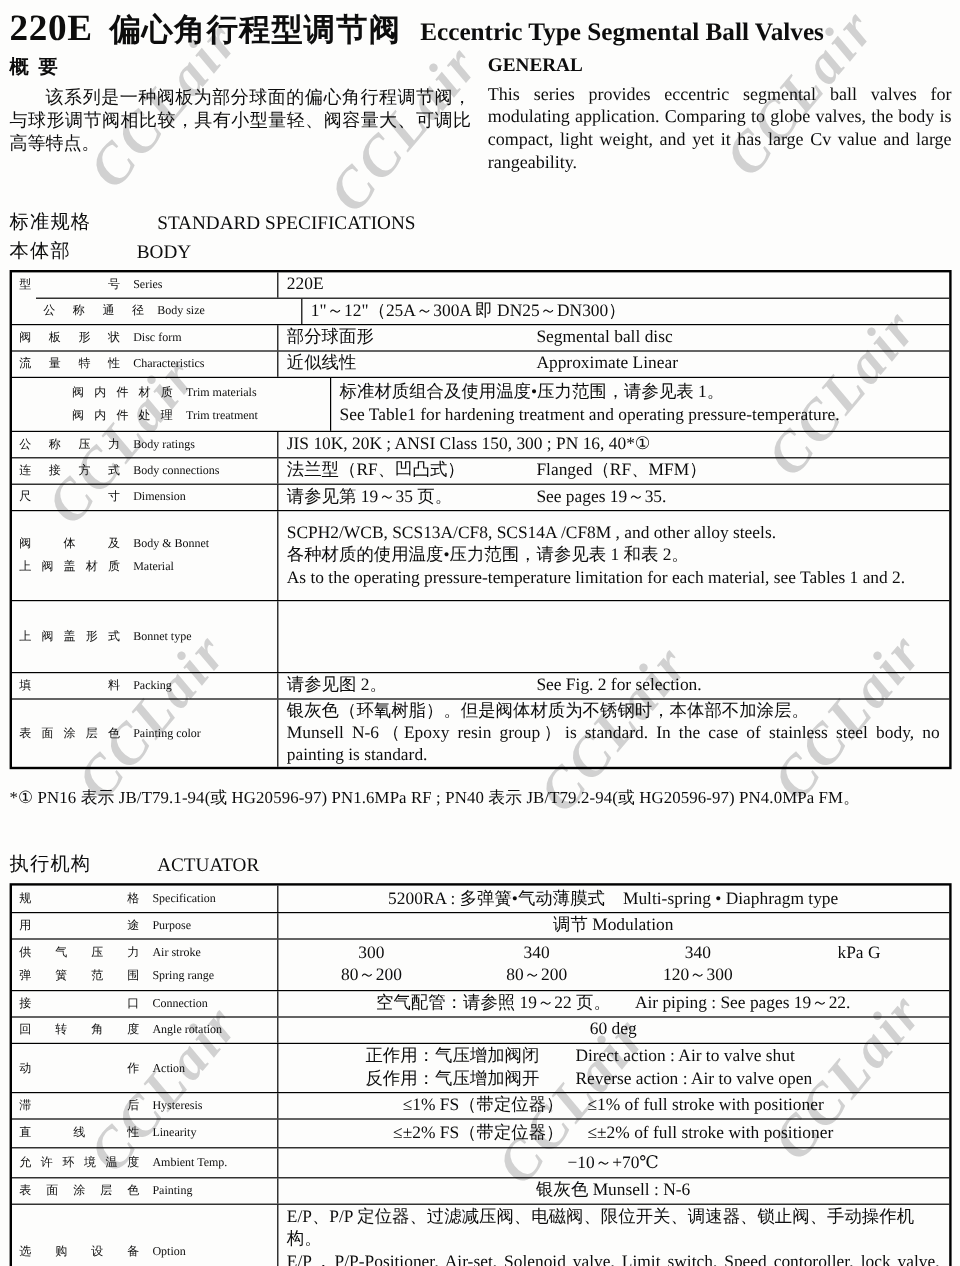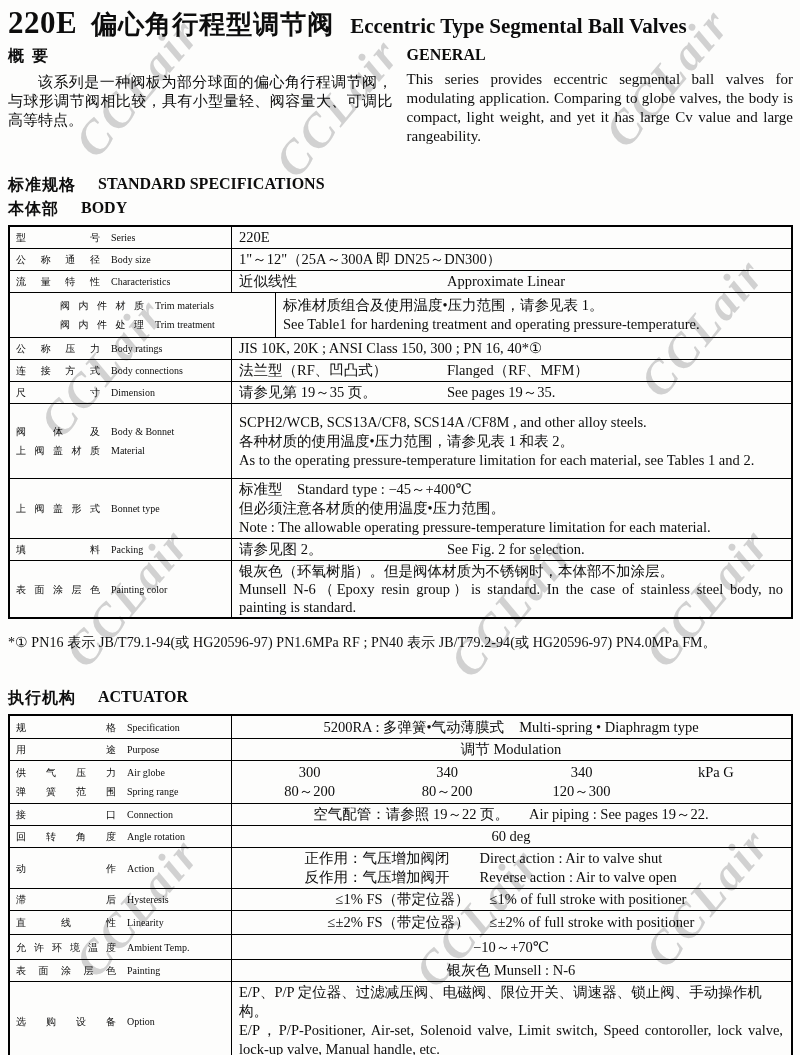--- a/index.html
+++ b/index.html
@@ -37,21 +37,21 @@
   
   .overview { display:flex; margin-top:4px; }
   .ov-left { width:388px; }
   .ov-right { width:390px; margin-left:14px; }
   .ov-h { font-size:16px; font-weight:bold; letter-spacing:2px; }
   .ov-h-en { letter-spacing:0; }
   .ov-p { font-size:15px; line-height:19px; text-align:justify; margin-top:6px; }
   .indent { text-indent:2em; }
 
   
-  .sec-h { display:flex; align-items:flex-start; font-weight:bold; }
+  .sec-h { display:flex; align-items:flex-end; font-weight:normal;gap:33px; }
   .sec-zh { font-size:16px; letter-spacing:1px; }
   .sec-en { font-size:16px; margin-left:22px; }
   .mt-std { margin-top:29px; }
   .mt-sub { margin-top:3px; }
   .mt-act { margin-top:36px; }
 
   
   .tbl { border:2px solid #000; margin-top:5px; background:transparent; }
   .trow { display:flex; align-items:stretch; border-top:1px solid #000; }
   .trow:first-child { border-top:none; }
@@ -135,32 +135,46 @@
         <div class="ll">
             <span class="zh-b">型号</span>
             <span class="len">Series</span>
           </div>
       </div>
       <div class="vc">
           <div>220E</div>
         </div>
     </div>
 
-    <div class="trow" style="min-height:21px;">
+    <div class="trow" style="min-height:21px;margin-left:20px;">
       <div class="lc">
         <div class="ll">
             <span class="zh-b">公称通径</span>
             <span class="len">Body size</span>
           </div>
       </div>
       <div class="vc">
           <div>1"～12"（25A～300A 即 DN25～DN300）</div>
         </div>
     </div>
 
+    <div class="trow" style="min-height:22px;">
+      <div class="lc">
+        <div class="ll">
+            <span class="zh-b">阀板形状</span>
+            <span class="len">Disc form</span>
+          </div>
+      </div>
+      <div class="vc">
+        <div class="pairline">
+            <span class="p1">部分球面形</span>
+            <span>Segmental ball disc</span>
+          </div>
+      </div>
+    </div>
 
     <div class="trow" style="min-height:21px;">
       <div class="lc">
         <div class="ll">
             <span class="zh-b">流量特性</span>
             <span class="len">Characteristics</span>
           </div>
       </div>
       <div class="vc">
         <div class="pairline">
@@ -247,25 +261,20 @@
       </div>
     </div>
 
     <div class="trow" style="min-height:60px;">
       <div class="lc">
         <div class="ll">
             <span class="zh-b">上阀盖形式</span>
             <span class="len">Bonnet type</span>
           </div>
       </div>
-      <div class="vc">
-        <div>标准型　Standard type : −45～+400℃</div>
-        <div>但必须注意各材质的使用温度•压力范围。</div>
-        <div>Note : The allowable operating pressure-temperature limitation for each material.</div>
-      </div>
     </div>
 
     <div class="trow" style="min-height:19px;">
       <div class="lc">
         <div class="ll">
             <span class="zh-b">填料</span>
             <span class="len">Packing</span>
           </div>
       </div>
       <div class="vc">
@@ -324,21 +333,21 @@
       </div>
       <div class="vc center">
           <div>调节  Modulation</div>
         </div>
     </div>
 
     <div class="trow" style="min-height:43px;">
       <div class="lc">
         <div class="ll">
             <span class="zh-a">供气压力</span>
-            <span class="len">Air globe</span>
+            <span class="len">Air stroke</span>
           </div>
         <div class="ll">
             <span class="zh-a">弹簧范围</span>
             <span class="len">Spring range</span>
           </div>
       </div>
       <div class="vc">
         <div class="airgrid">
           <span>300</span>
           <span>340</span>

